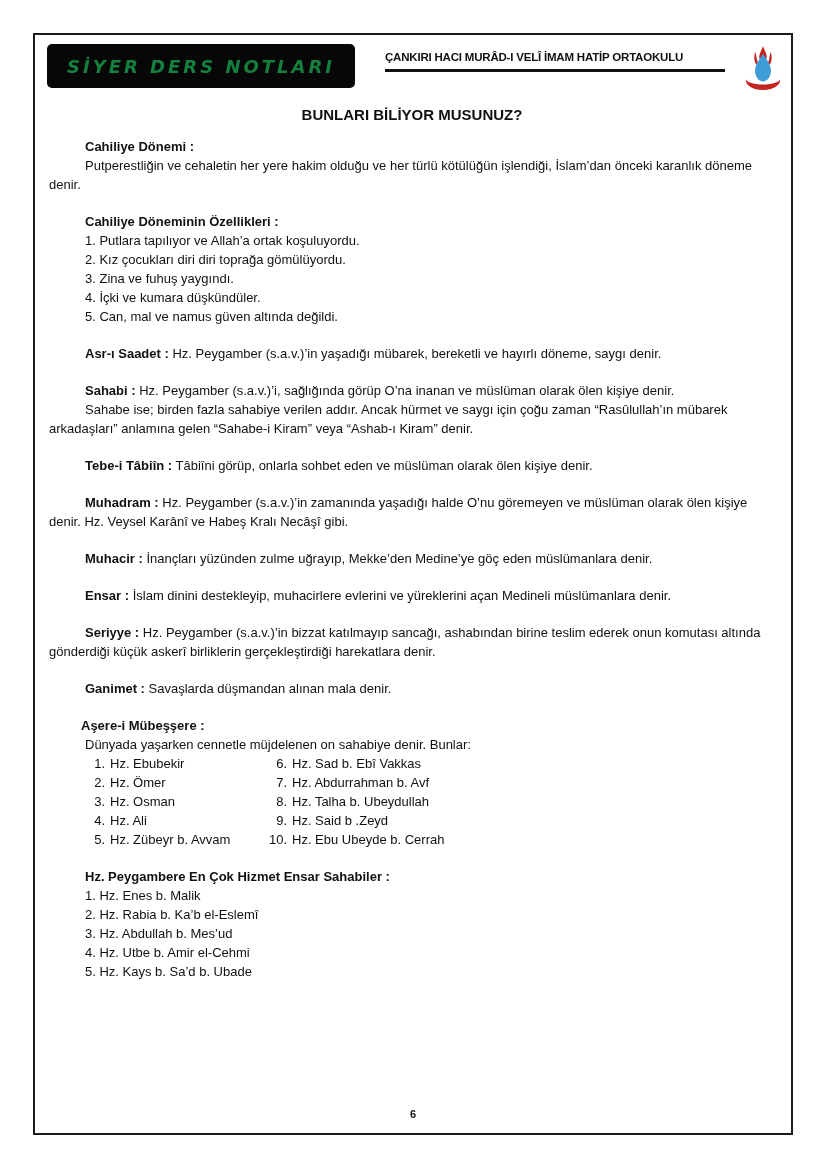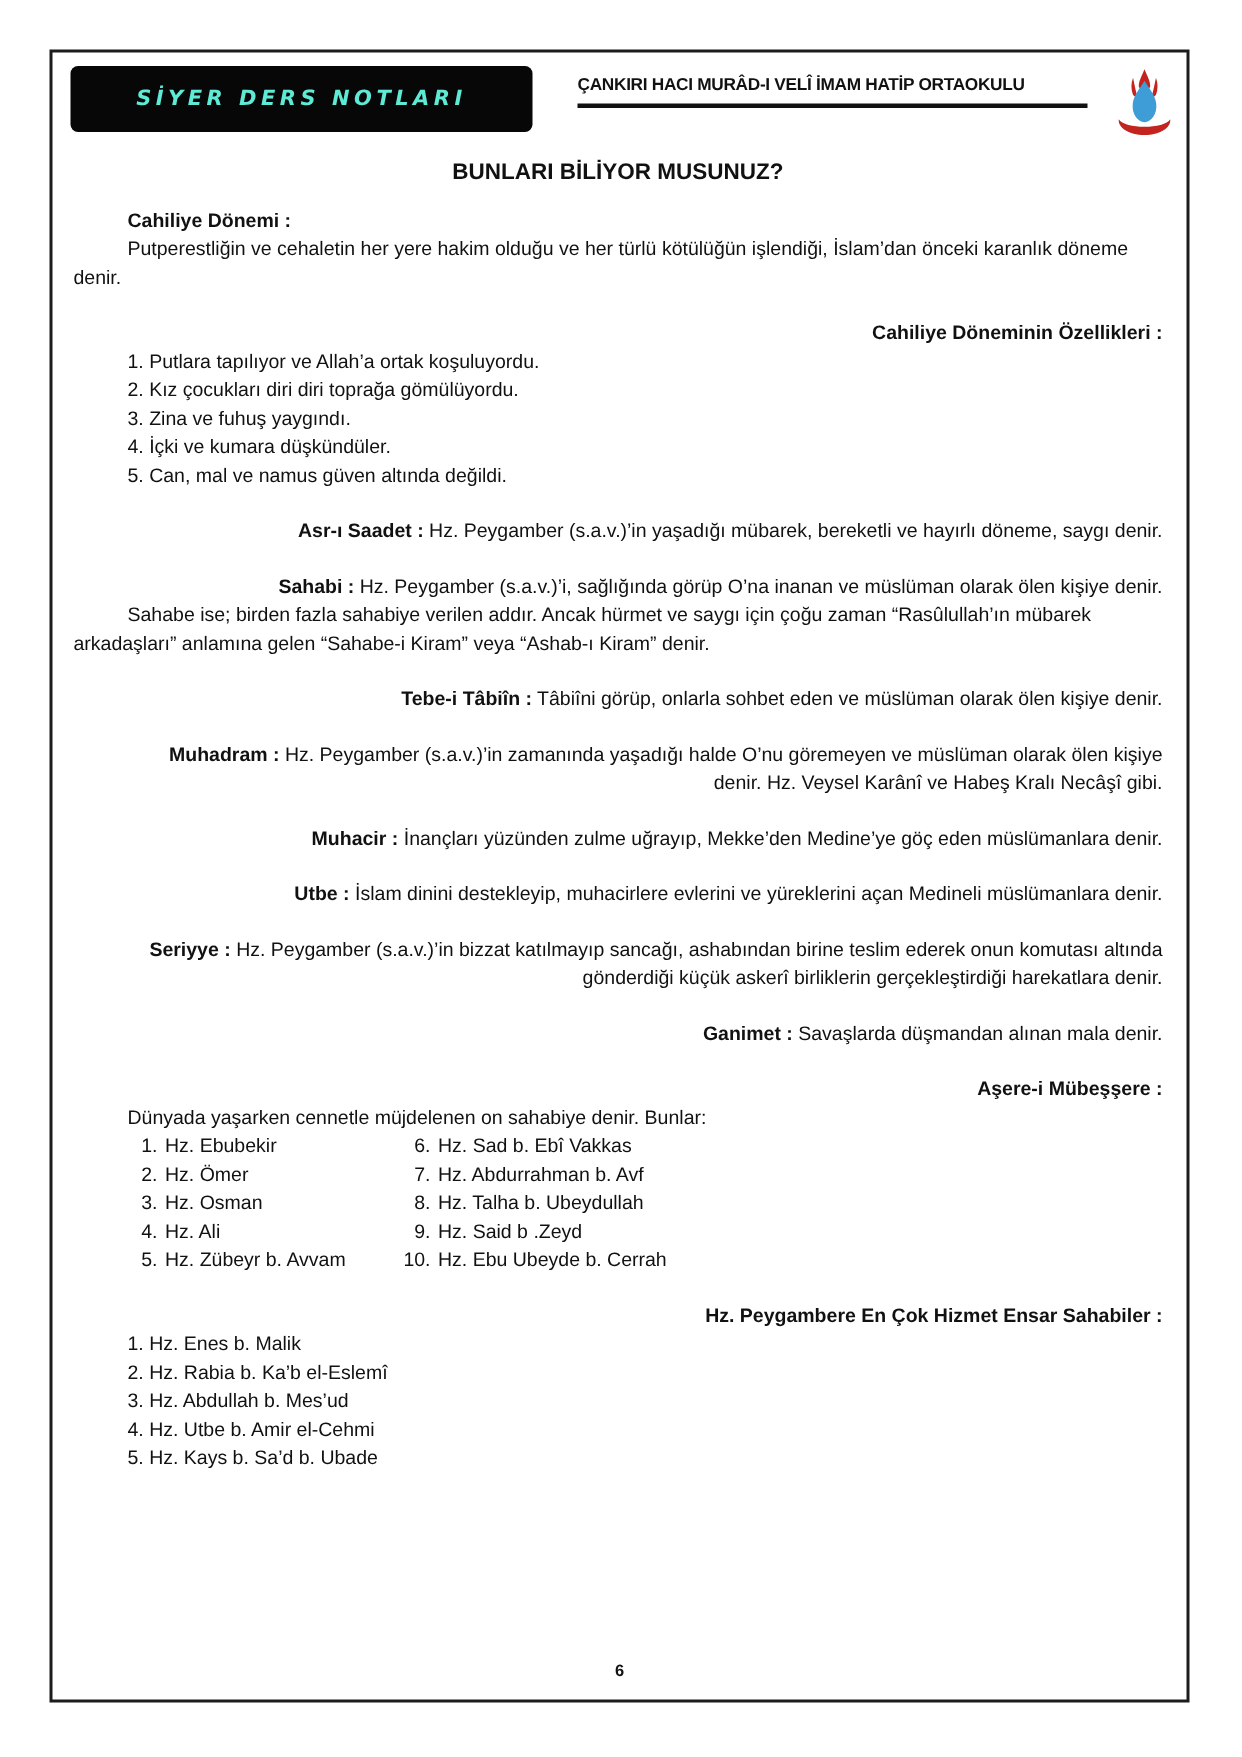--- a/index.html
+++ b/index.html
@@ -13,41 +13,41 @@
     border:2px solid #1c1c1c;background:#fff;box-sizing:border-box;
   }
   
   .header{position:relative;height:53px;}
   .brand-box{
     position:absolute;left:12px;top:9px;width:308px;height:44px;
     background:#070707;border-radius:5px;
     display:flex;align-items:center;justify-content:center;
   }
   .brand-box span{
-    color:#5eead4;font-family:"DejaVu Sans",sans-serif;
-    font-style:italic;font-weight:700;font-size:14px;letter-spacing:3px;
+    color:#15803d;font-family:"DejaVu Sans",sans-serif;
+    font-style:italic;font-weight:700;font-size:18px;letter-spacing:3px;
     white-space:nowrap;
   }
   .school{position:absolute;left:350px;top:16px;width:340px;}
   .school-name{
     font-weight:700;font-size:11.5px;letter-spacing:-0.2px;white-space:nowrap;
     display:block;
   }
   .school-underline{height:3px;background:#111;margin-top:6px;}
   .logo{position:absolute;right:7px;top:10px;width:42px;height:50px;}
   
   .content{
     padding:0 16px 0 14px;font-size:13px;line-height:19px;
   }
   .page-title{
     text-align:center;font-weight:700;font-size:15px;line-height:20px;
     margin:17px 0 0;
   }
   p{margin:0;}
-  .gap{margin-top:18px;text-align:right;}
+  .gap{margin-top:18px;}
   .first-gap{margin-top:12px;}
   .indent{text-indent:36px;}
   .bold{font-weight:700;}
   .plist{padding-left:36px;}
   .plist .sub{padding-left:17px;}
   .tc-row{display:flex;padding-left:36px;}
   .tc-c1{width:178px;display:flex;flex:none;}
   .tc-c2{display:flex;}
   .num{display:inline-block;width:20px;text-align:right;margin-right:5px;flex:none;}
   .num2{display:inline-block;width:24px;text-align:right;margin-right:5px;flex:none;}
@@ -99,21 +99,21 @@
     <p class="indent gap"><b>Sahabi :</b><span> Hz. Peygamber (s.a.v.)’i, sağlığında görüp O’na inanan ve müslüman olarak ölen kişiye denir.</span></p>
     <p class="indent">Sahabe ise; birden fazla sahabiye verilen addır. Ancak hürmet ve saygı için çoğu zaman “Rasûlullah’ın mübarek arkadaşları” anlamına gelen “Sahabe-i Kiram” veya “Ashab-ı Kiram” denir.</p>
 
 
     <p class="indent gap"><b>Tebe-i Tâbiîn :</b><span> Tâbiîni görüp, onlarla sohbet eden ve müslüman olarak ölen kişiye denir.</span></p>
 
     <p class="indent gap"><b>Muhadram :</b><span> Hz. Peygamber (s.a.v.)’in zamanında yaşadığı halde O’nu göremeyen ve müslüman olarak ölen kişiye denir. Hz. Veysel Karânî ve Habeş Kralı Necâşî gibi.</span></p>
 
     <p class="indent gap"><b>Muhacir :</b><span> İnançları yüzünden zulme uğrayıp, Mekke’den Medine’ye göç eden müslümanlara denir.</span></p>
 
-    <p class="indent gap"><b>Utbe :</b><span> İslam dinini destekleyip, muhacirlere evlerini ve yüreklerini açan Medineli müslümanlara denir.</span></p>
+    <p class="indent gap"><b>Ensar :</b><span> İslam dinini destekleyip, muhacirlere evlerini ve yüreklerini açan Medineli müslümanlara denir.</span></p>
 
 
     <p class="indent gap"><b>Seriyye :</b><span> Hz. Peygamber (s.a.v.)’in bizzat katılmayıp sancağı, ashabından birine teslim ederek onun komutası altında gönderdiği küçük askerî birliklerin gerçekleştirdiği harekatlara denir.</span></p>
 
     <p class="indent gap"><b>Ganimet :</b><span> Savaşlarda düşmandan alınan mala denir.</span></p>
 
     <p class="bold gap" style="padding-left:32px;">Aşere-i  Mübeşşere :</p>
     <p style="padding-left:36px;">Dünyada yaşarken cennetle müjdelenen on sahabiye denir. Bunlar:</p>
     <div>
       <div class="tc-row">

